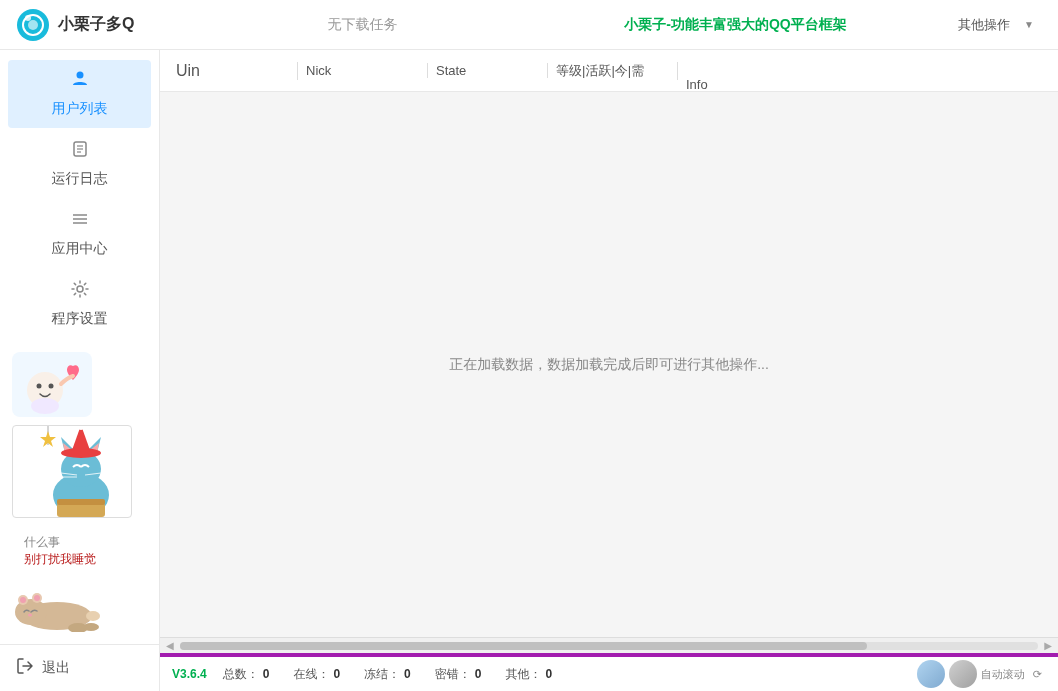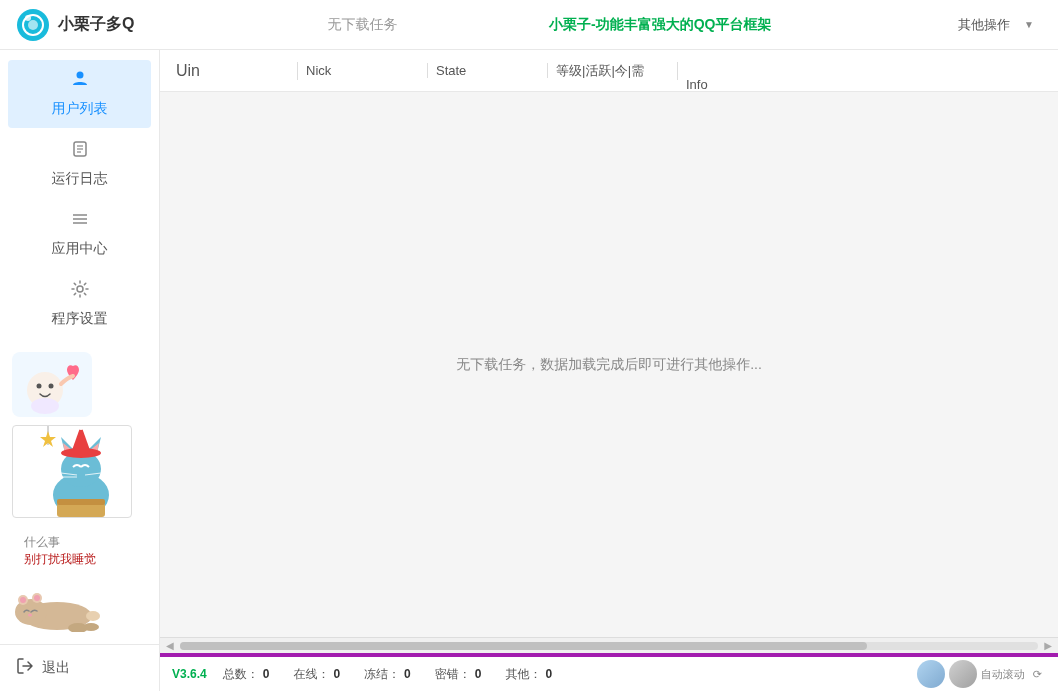--- a/index.html
+++ b/index.html
@@ -39,20 +39,21 @@
       color: #333;
     }
     .title-center {
       flex: 1;
       text-align: center;
       font-size: 14px;
       color: #999;
     }
     .title-brand {
       flex: 1;
+      text-align: center;
       font-size: 14px;
       color: #00b050;
       font-weight: bold;
     }
     .title-actions {
       display: flex;
       align-items: center;
       gap: 4px;
       min-width: 120px;
       justify-content: flex-end;
@@ -508,21 +509,21 @@
 
     <div class="table-header">
       <div class="col-uin">Uin</div>
       <div class="col-nick">Nick</div>
       <div class="col-state">State</div>
       <div class="col-level">等级|活跃|今|需</div>
       <div class="col-info">Info</div>
     </div>
 
     <div class="loading-area">
-      <span class="loading-text">无下载任务，数据加载完成后即可进行其他操作...</span>
+      <span class="loading-text">正在加载数据，数据加载完成后即可进行其他操作...</span>
     </div>
 
     <div class="scrollbar-area">
       <span class="scroll-arrow">◀</span>
       <div class="scrollbar-track">
         <div class="scrollbar-thumb"></div>
       </div>
       <span class="scroll-arrow">▶</span>
     </div>
 

